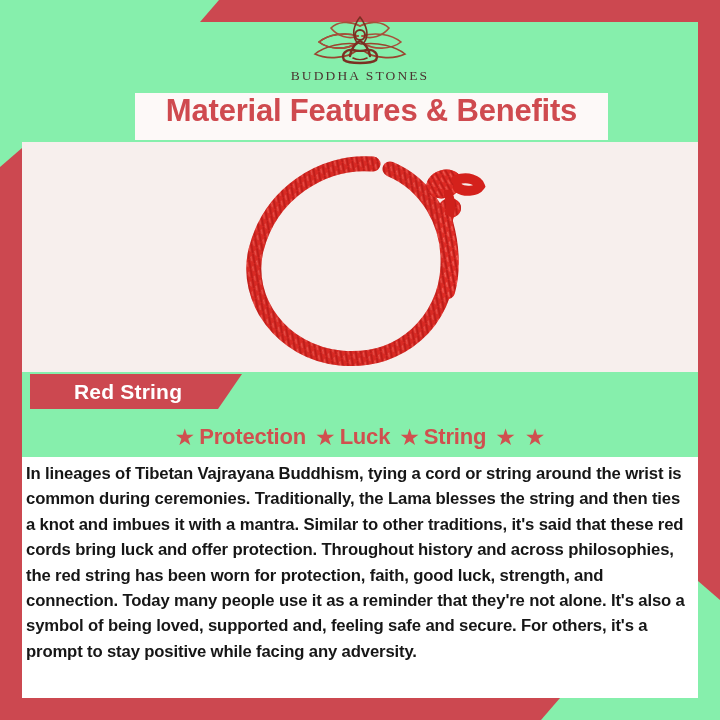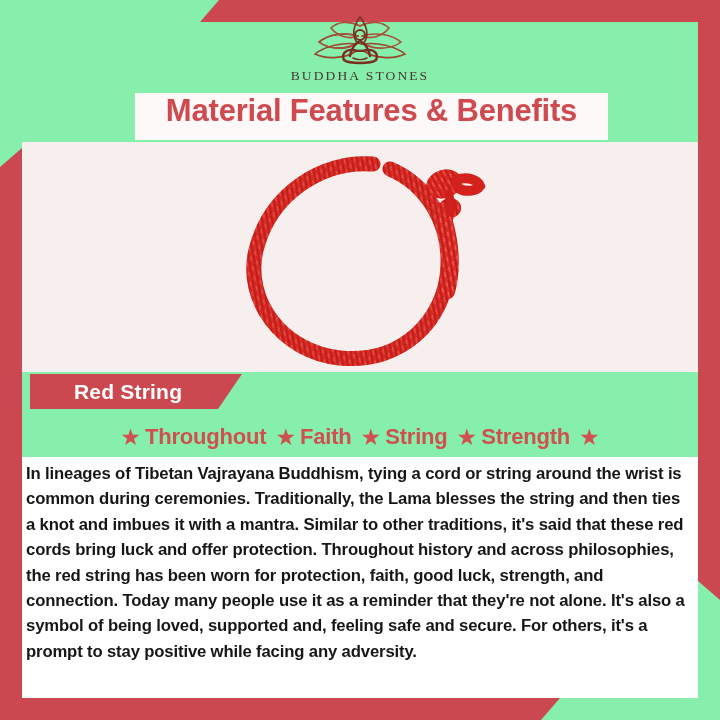--- a/index.html
+++ b/index.html
@@ -277,33 +277,32 @@
     </span>
   </div>
 
   <div class="ribbon">
     <span class="ribbon-text">Red String</span>
   </div>
 
   <div class="features">
     <div class="feature">
       <span class="star">★</span>
-      <span class="feature-label">Throughout</span>
-    </div>
-    <div class="feature">
-      <span class="star">★</span>
-      <span class="feature-label">Faith</span>
+      <span class="feature-label">Protection</span>
+    </div>
+    <div class="feature">
+      <span class="star">★</span>
+      <span class="feature-label">Luck</span>
     </div>
     <div class="feature">
       <span class="star">★</span>
       <span class="feature-label">String</span>
     </div>
     <div class="feature">
       <span class="star">★</span>
-      <span class="feature-label">Strength</span>
     </div>
     <div class="feature">
       <span class="star">★</span>
     </div>
   </div>
 
   <div class="desc">
     <p class="desc-text">In lineages of Tibetan Vajrayana Buddhism, tying a cord or string around the wrist is common during ceremonies. Traditionally, the Lama blesses the string and then ties a knot and imbues it with a mantra. Similar to other traditions, it's said that these red cords bring luck and offer protection. Throughout history and across philosophies, the red string has been worn for protection, faith, good luck, strength, and connection. Today many people use it as a reminder that they're not alone. It's also a symbol of being loved, supported and, feeling safe and secure. For others, it's a prompt to stay positive while facing any adversity.</p>
   </div>
 

